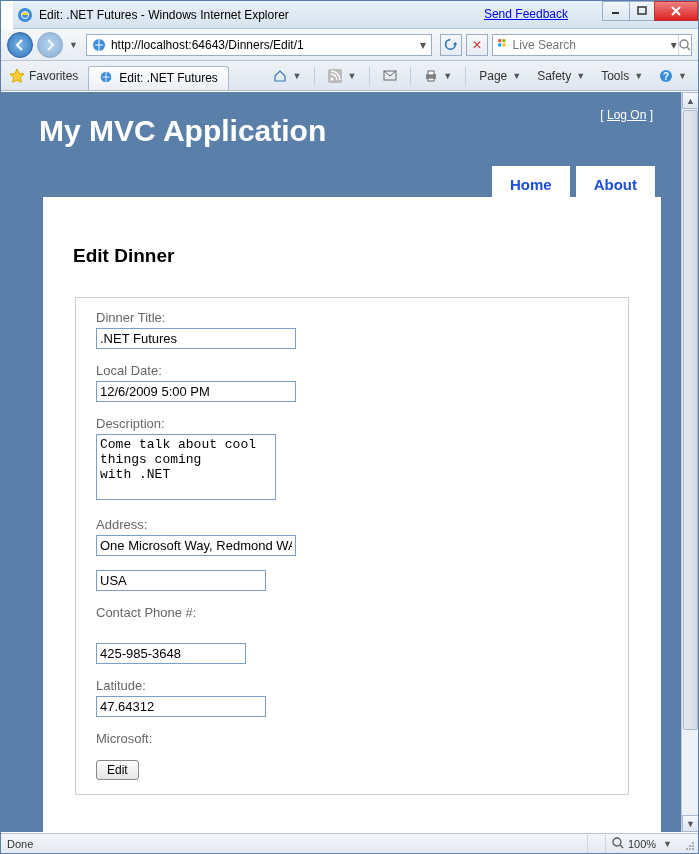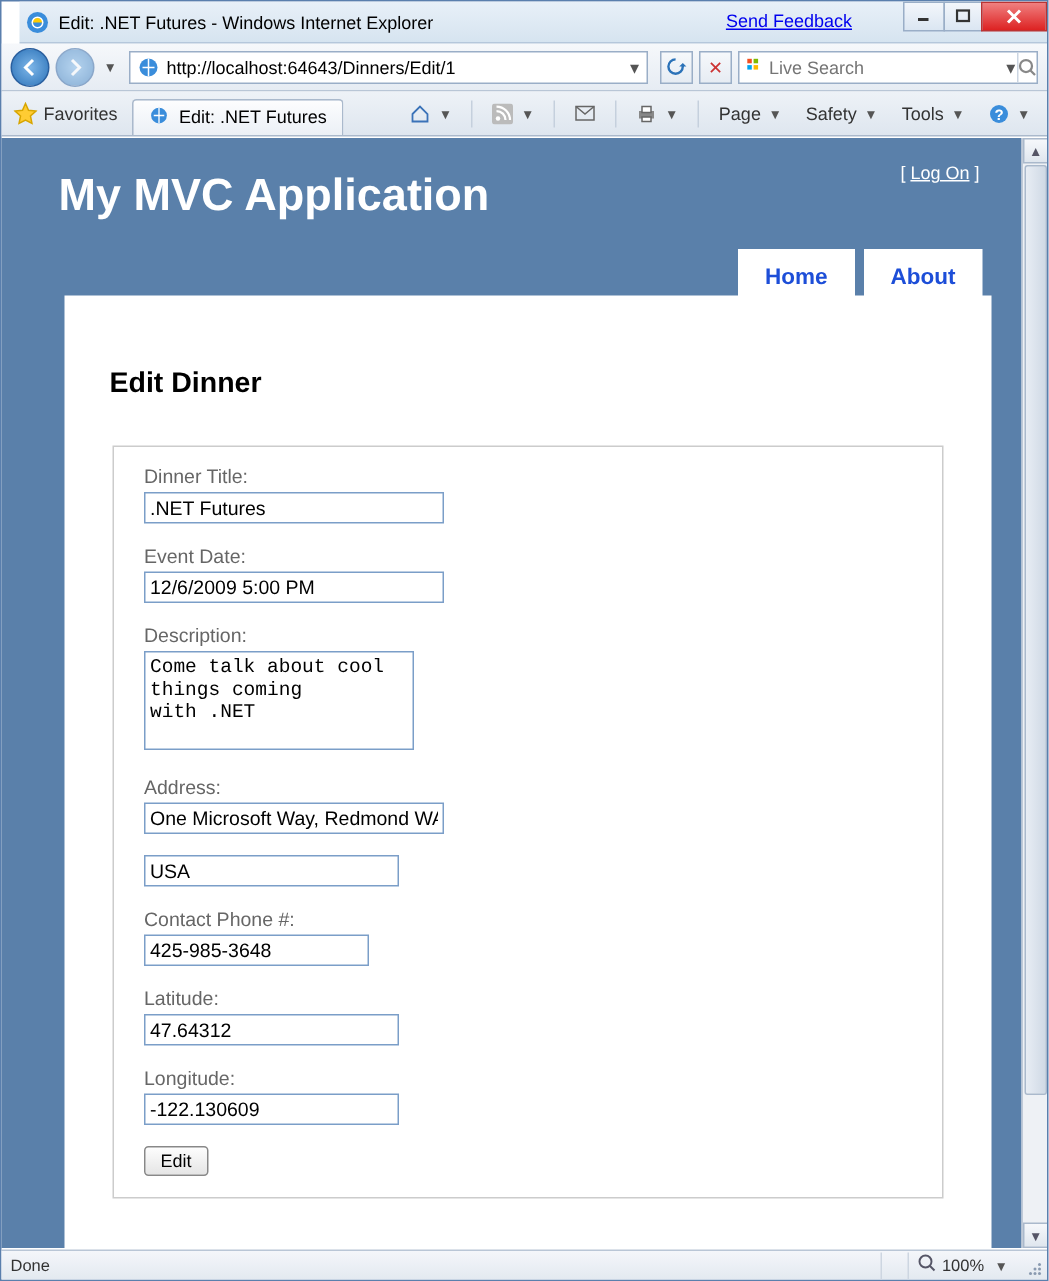--- a/index.html
+++ b/index.html
@@ -404,46 +404,45 @@
       <a class="nav-tab" href="#">About</a>
     </div>
     <div class="content-panel">
       <h2>Edit Dinner</h2>
       <fieldset>
         <div class="field">
           <label>Dinner Title:</label>
           <input type="text" value=".NET Futures" style="">
         </div>
         <div class="field">
-          <label>Event Date:</label>
+          <label>Local Date:</label>
           <input type="text" value="12/6/2009 5:00 PM" style="">
         </div>
         <div class="field">
           <label>Description:</label>
           <textarea style="">Come talk about cool things coming
 with .NET</textarea>
         </div>
         <div class="field">
           <label>Address:</label>
           <input type="text" value="One Microsoft Way, Redmond WA" style="">
         </div>
         <div class="field">
           <input type="text" style="width: 170px;" value="USA">
         </div>
         <div class="field">
           <label>Contact Phone #:</label>
-          <input type="text" style="width: 150px;" value="425-985-3648">
+          <input type="text" style="width: 150px; margin-top: 20px;" value="425-985-3648">
         </div>
         <div class="field">
           <label>Latitude:</label>
           <input type="text" style="width: 170px;" value="47.64312">
         </div>
         <div class="field">
-          <label>Longitude:</label>
-          <input type="text" style="width: 170px;" value="-122.130609">
+          <label>Microsoft:</label>
         </div>
         <button class="save-btn">Edit</button>
       </fieldset>
     </div>
   </div>
   <div class="scroll-track">
     <div class="scroll-btn up">▲</div>
     <div class="scroll-thumb"></div>
     <div class="scroll-btn dn">▼</div>
   </div>

